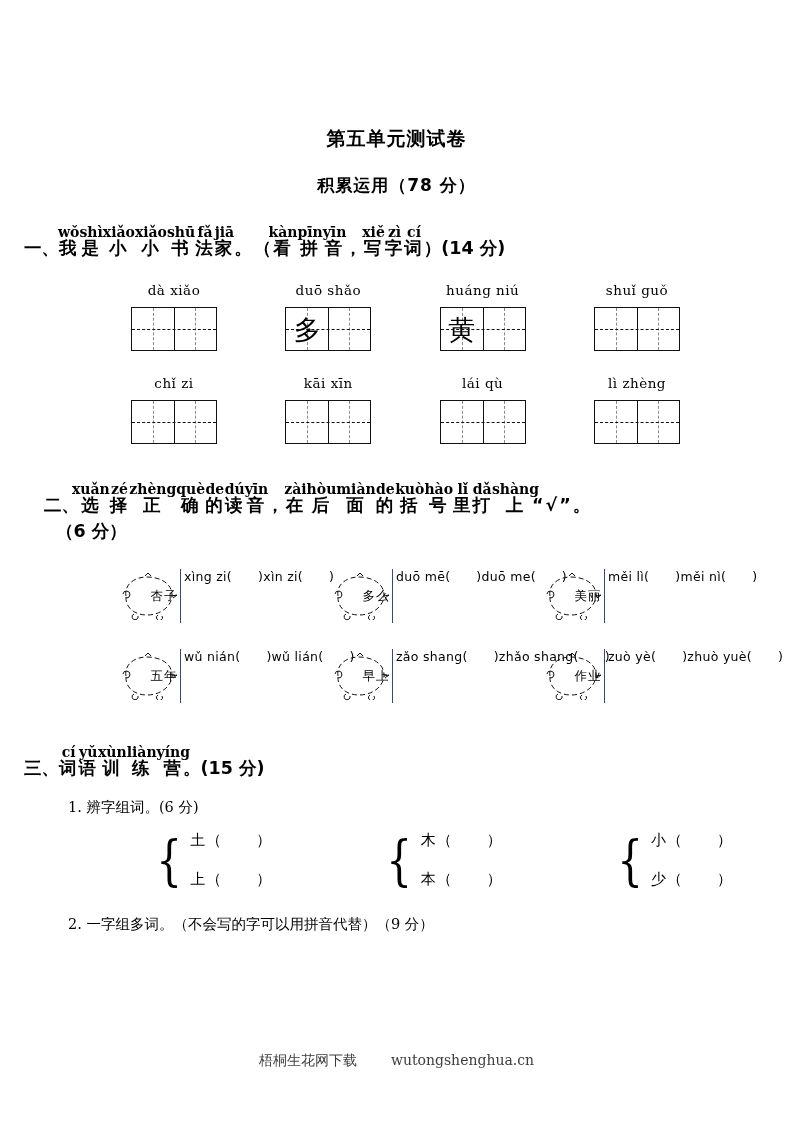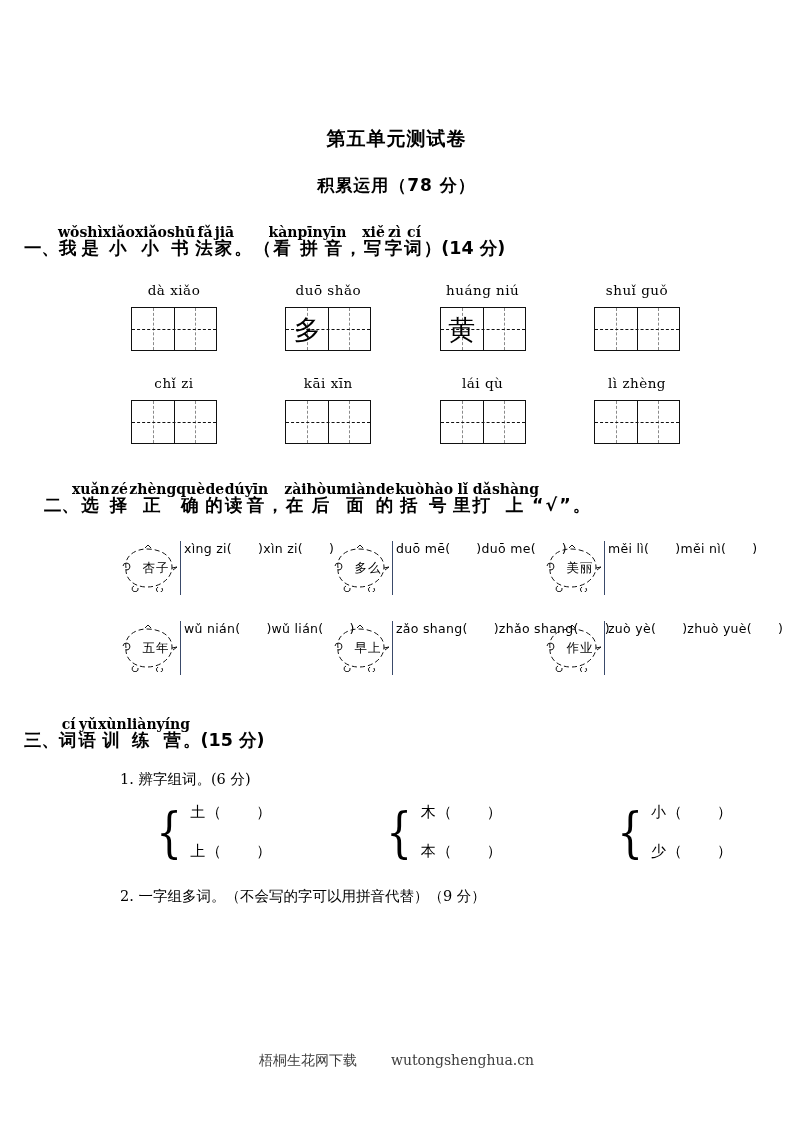--- a/index.html
+++ b/index.html
@@ -142,21 +142,21 @@
   }
   .bubble {
     width: 60px;
     height: 48px;
     position: relative;
     flex: 0 0 60px;
   }
   .bubble svg { position: absolute; left: 0; top: 0; }
   .bubble .word {
     position: absolute;
-    left: 8px; top: 0;
+    left: 16px; top: 0;
     width: 60px; height: 48px;
     display: flex; align-items: center; justify-content: center;
     font-size: 12.5px;
     letter-spacing: 1px;
     font-family: Liberation Serif, serif;
     text-align: right;
   }
   .brace-col {
     display: flex;
     align-items: center;
@@ -178,21 +178,21 @@
     font-size: 12.5px;
     font-family: "DejaVu Sans", "Liberation Sans", sans-serif;
     white-space: nowrap;
     letter-spacing: 0.3px;
   }
   .opt .paren { display: inline-block; }
   .opt .blank { display: inline-block; width: 26px; }
 
   
   .sub-item {
-    padding-left: 120px;
+    padding-left: 68px;
     font-size: 14.5px;
     margin-top: 20px;
     font-family: "DejaVu Serif", "Liberation Serif", serif;
   }
   .pair-row {
     display: flex;
     padding-left: 152px;
     margin-top: 14px;
     gap: 110px;
   }
@@ -326,20 +326,21 @@
           <div class="v b"></div>
           <div class="split"></div>
           <div class="midh"></div>
         </div>
       </div>
     </div>
 
   <div class="qhead" style="margin-top:30px;padding-left:44px;">
     <span class="num">二、</span><span id="q2w"><ruby><rb>选</rb><rt>xuǎn</rt></ruby><ruby><rb>择</rb><rt>zé</rt></ruby><ruby><rb>正</rb><rt>zhèng</rt></ruby><ruby><rb>确</rb><rt>què</rt></ruby><ruby><rb>的</rb><rt>de</rt></ruby><ruby><rb>读</rb><rt>dú</rt></ruby><ruby><rb>音</rb><rt>yīn</rt></ruby><span class="plain">，</span><ruby><rb>在</rb><rt>zài</rt></ruby><ruby><rb>后</rb><rt>hòu</rt></ruby><ruby><rb>面</rb><rt>miàn</rt></ruby><ruby><rb>的</rb><rt>de</rt></ruby><ruby><rb>括</rb><rt>kuò</rt></ruby><ruby><rb>号</rb><rt>hào</rt></ruby><ruby><rb>里</rb><rt>lǐ</rt></ruby><ruby><rb>打</rb><rt>dǎ</rt></ruby><ruby><rb>上</rb><rt>shàng</rt></ruby></span><span class="plain">“√”。</span>
   </div>
+  <div class="qhead-cont">（6 分）</div>
 
   <div class="choice-row" id="q2row0">
       <div class="choice-group">
         <div class="bubble">
           <svg width="60" height="48" viewBox="0 0 60 48">
             <path d="M8 24 C6 13 16 5 29 5 C43 5 54 12 54 23 C54 34 43 43 29 43 C16 43 7 35 8 24 Z" fill="none" stroke="#111" stroke-width="1" stroke-dasharray="5 3"></path>
             <path d="M5 22 a3.5 3.5 0 1 1 3 4" fill="none" stroke="#111" stroke-width="1"></path>
             <path d="M16 42 a3 3 0 1 0 4 2" fill="none" stroke="#111" stroke-width="1"></path>
             <path d="M40 43 a3 3 0 1 0 4 1" fill="none" stroke="#111" stroke-width="1"></path>
             <path d="M27 4 l3 -3 l3 3" fill="none" stroke="#111" stroke-width="1"></path>

